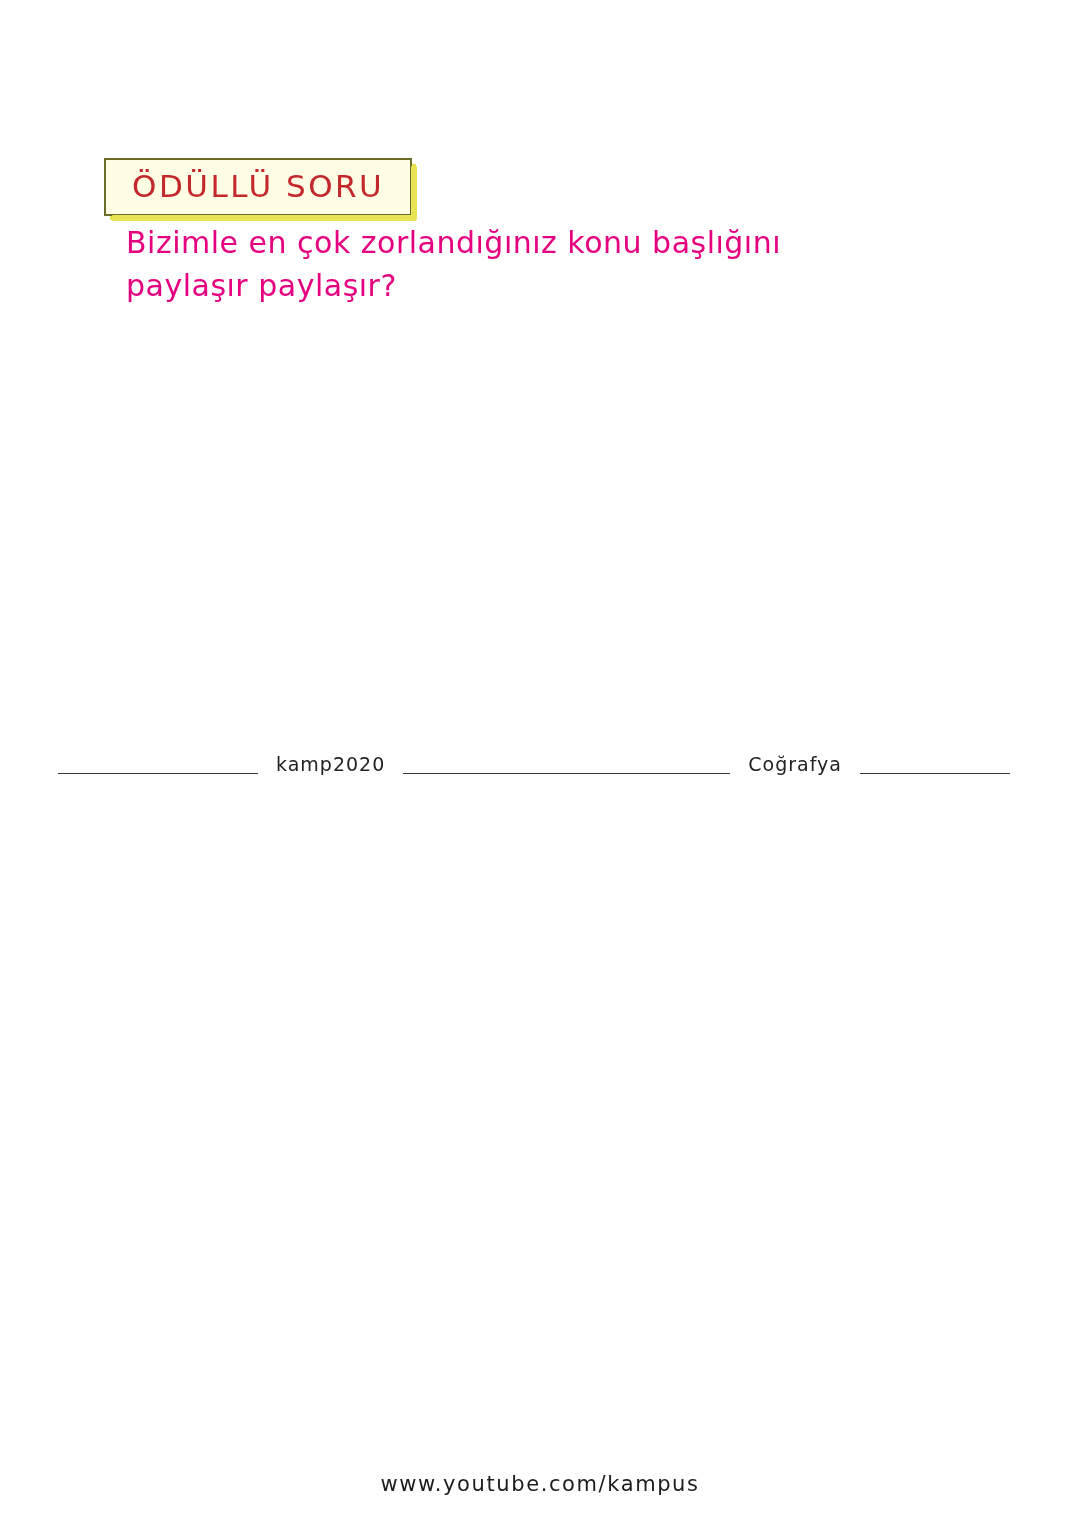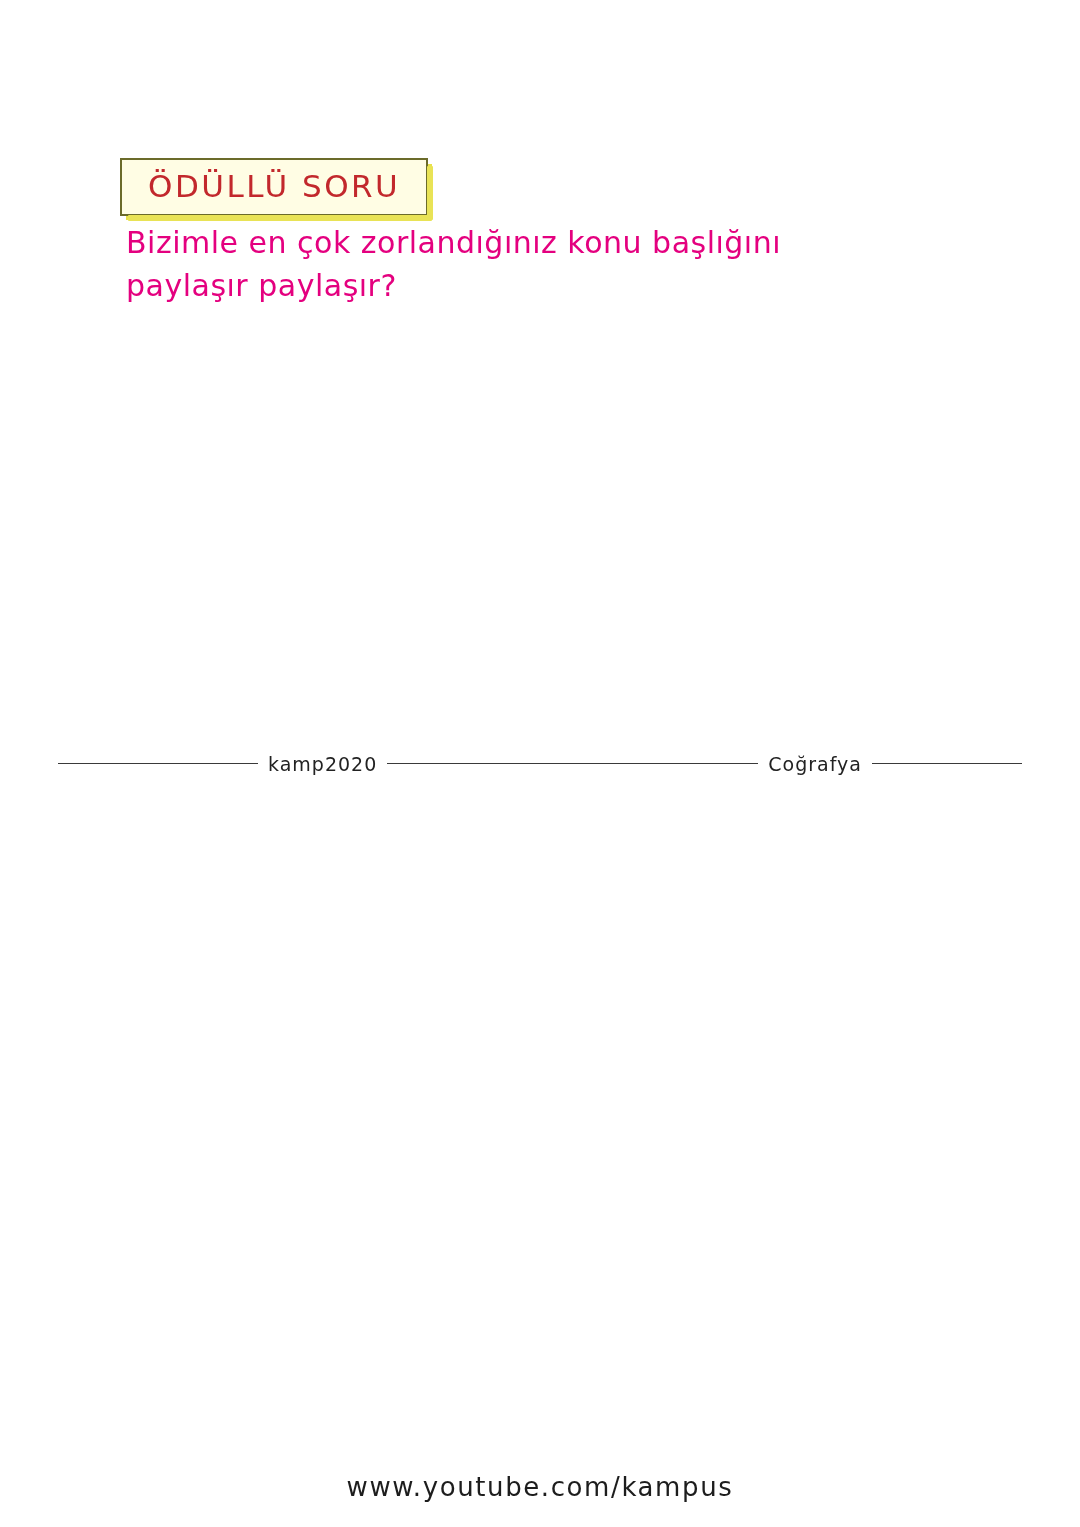--- a/index.html
+++ b/index.html
@@ -16,21 +16,21 @@
   }
 
   .page {
     position: absolute;
     inset: 0;
   }
 
   
   .badge-wrap {
     position: absolute;
-    left: 120px;
+    left: 104px;
     top: 158px;
   }
   .badge {
     position: relative;
     display: inline-block;
     border: 2px solid #6b6b2a;
     background: #fffde4;
     padding: 8px 26px 10px 26px;
     box-shadow: 5px 5px 0 -1px #e8e24a;
   }
@@ -77,25 +77,25 @@
   }
   .question .line2 {
     display: block;
     text-align: left;
   }
 
   
   .rule-row {
     position: absolute;
     left: 58px;
-    right: 58px;
+    right: 70px;
     top: 752px;
     display: flex;
-    align-items: center;
-    gap: 0;
+    align-items: flex-end;
+    gap: 8px;
   }
   .rule-seg {
     flex: 1 1 auto;
     height: 1px;
     background: #3a3a3a;
   }
   .rule-seg.short-left {
     flex: 0 0 200px;
   }
   .rule-label {
@@ -116,21 +116,21 @@
   }
 
   
   .url {
     position: absolute;
     left: 0;
     right: 0;
     top: 1472px;
     text-align: center;
     font-family: "DejaVu Sans", sans-serif;
-    font-size: 26px;
+    font-size: 21px;
     letter-spacing: 1.6px;
     color: #1d1d1d;
   }
 </style>
 </head>
 <body>
 
 <div class="page">
 
   <div class="badge-wrap">

